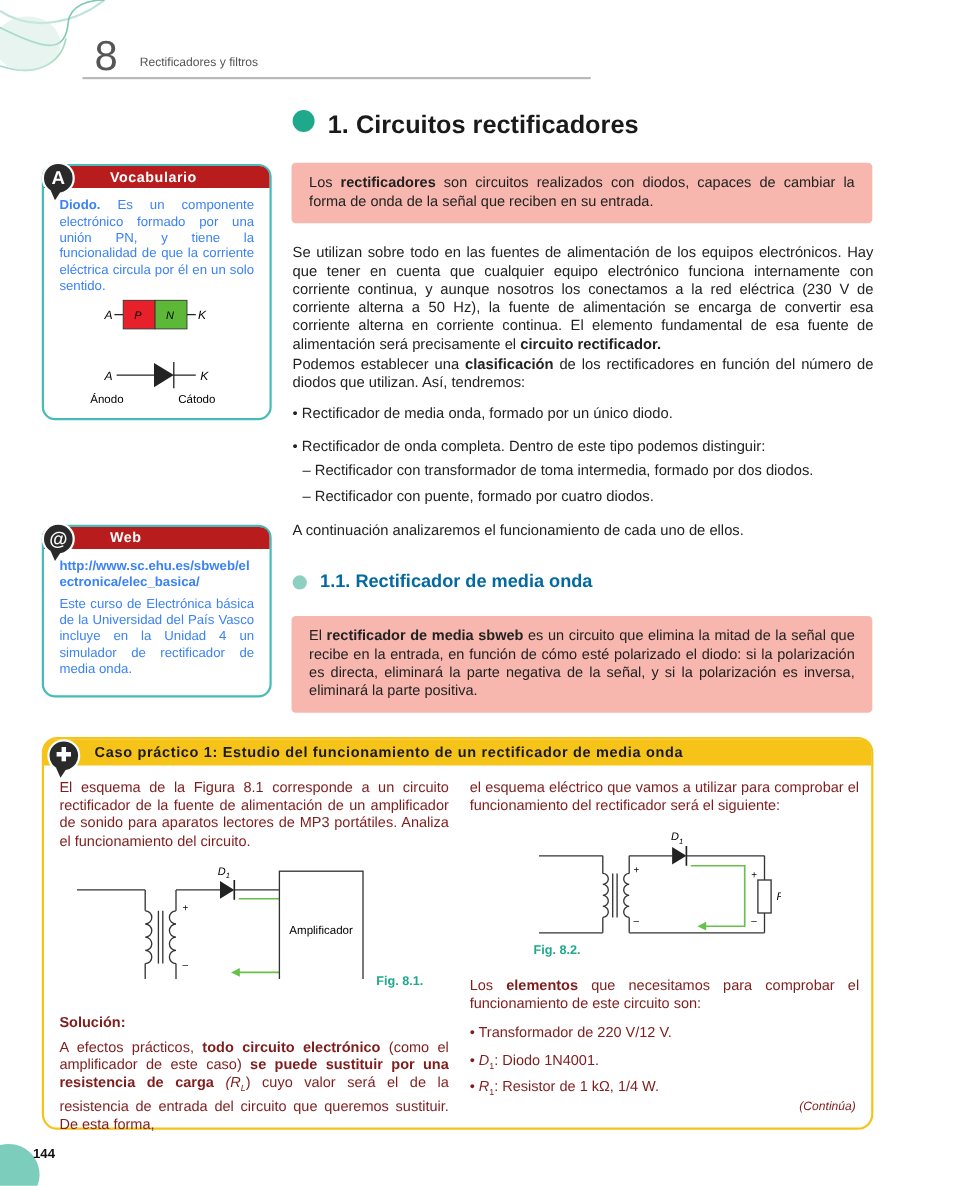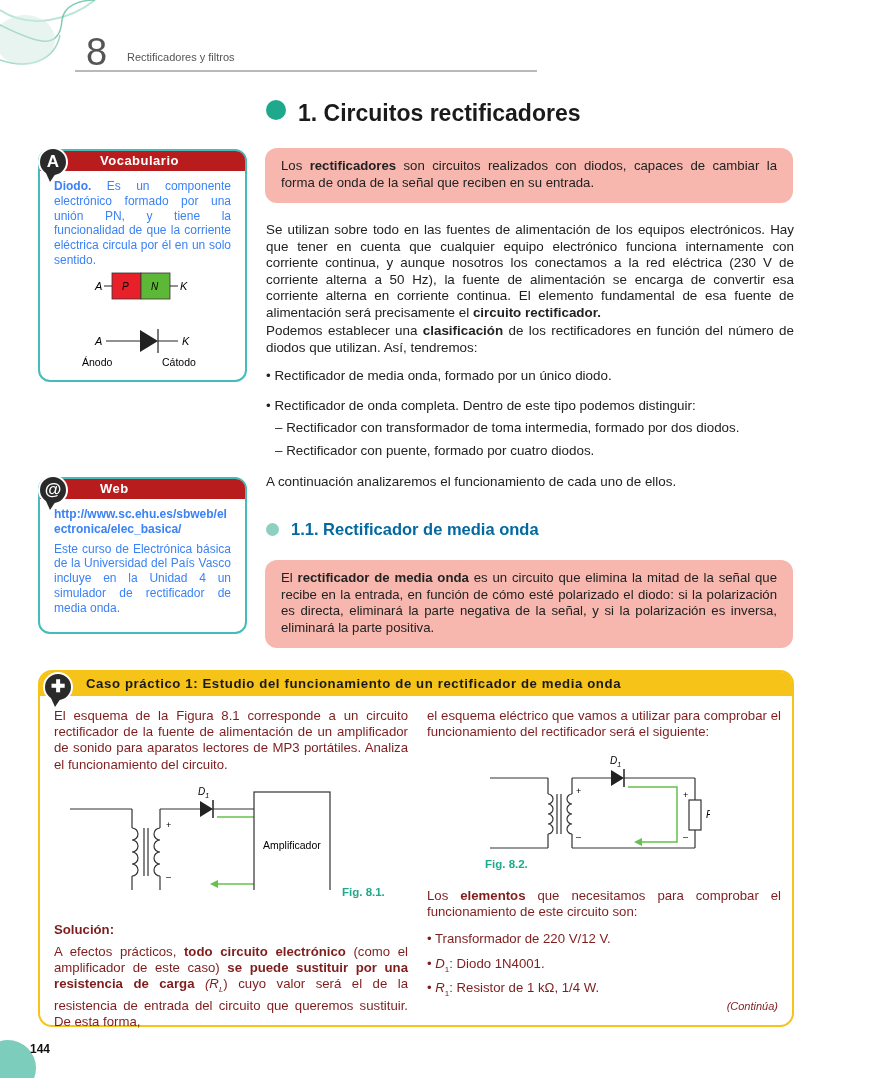--- a/index.html
+++ b/index.html
@@ -10,21 +10,21 @@
 
   .swirl { position: absolute; left: 0; top: 0; width: 110px; height: 80px; }
   .chapter-num { position: absolute; left: 86px; top: 32px; font-size: 38px; color: #555; font-weight: 300; line-height: 40px; }
   .chapter-title { position: absolute; left: 127px; top: 51px; font-size: 11px; color: #555; }
   .header-rule { position: absolute; left: 75px; top: 70px; width: 462px; height: 2px; background: #b9b9b9; }
 
   .h1 { position: absolute; left: 266px; top: 100px; display: flex; }
   .h1 .dot { width: 20px; height: 20px; border-radius: 50%; background: #1fa98c; margin-right: 12px; }
   .h1 .txt { font-size: 23px; font-weight: bold; color: #1a1a1a; }
 
-  .pinkbox { position: absolute; background: #f7b7ae; border-radius: 12px; font-size: 13.2px; line-height: 16.5px; color: #222; padding: 10px 16px; text-align: justify; }
+  .pinkbox { position: absolute; background: #f7b7ae; border-radius: 4px; font-size: 13.2px; line-height: 16.5px; color: #222; padding: 10px 16px; text-align: justify; }
 
   .body-text { position: absolute; left: 266px; width: 528px; font-size: 13.4px; line-height: 16.6px; text-align: justify; color: #222; }
   .bullet { position: absolute; left: 266px; font-size: 13.4px; line-height: 16.6px; color: #222; }
 
   .h2 { position: absolute; left: 266px; top: 520px; display: flex; align-items: center; }
   .h2 .dot { width: 13px; height: 13px; border-radius: 50%; background: #8dd0c2; margin-right: 12px; }
   .h2 .txt { font-size: 16.5px; font-weight: bold; color: #0369a1; }
 
   .sidebox { position: absolute; left: 38px; width: 209px; border: 2.5px solid #46bcb8; border-radius: 12px; background: #fff; }
   .sidebox .head { height: 20px; background: #b91c1c; border-radius: 9px 9px 0 0; color: #fff; font-weight: bold; font-size: 13px; letter-spacing: 0.5px; padding-left: 60px; line-height: 20px; }
@@ -74,21 +74,21 @@
 <div class="bullet" style="top:398px;">• Rectificador de onda completa. Dentro de este tipo podemos distinguir:</div>
 <div class="bullet" style="top:420px; left:275px;">– Rectificador con transformador de toma intermedia, formado por dos diodos.</div>
 <div class="bullet" style="top:443px; left:275px;">– Rectificador con puente, formado por cuatro diodos.</div>
 <div class="bullet" style="top:474px;">A continuación analizaremos el funcionamiento de cada uno de ellos.</div>
 
 <div class="h2">
   <span class="dot"></span>
   <span class="txt">1.1. Rectificador de media onda</span>
 </div>
 <div class="pinkbox" style="left:265px; top:560px; width:528px; height:88px;">
-  <span>El </span><b>rectificador de media onda</b><span> es un circuito que elimina la mitad de la señal que recibe en la entrada, en función de cómo esté polarizado el diodo: si la polarización es directa, eliminará la parte negativa de la señal, y si la polarización es inversa, eliminará la parte positiva.</span>
+  <span>El </span><b>rectificador de media sbweb</b><span> es un circuito que elimina la mitad de la señal que recibe en la entrada, en función de cómo esté polarizado el diodo: si la polarización es directa, eliminará la parte negativa de la señal, y si la polarización es inversa, eliminará la parte positiva.</span>
 </div>
 
 <div class="sidebox" style="top:149px; height:233px;">
   <div class="bubble">A</div>
   <div class="head">Vocabulario</div>
   <div class="content">
     <b>Diodo.</b><span> Es un componente electrónico formado por una unión PN, y tiene la funcionalidad de que la corriente eléctrica circula por él en un solo sentido.</span>
   </div>
   <svg style="position:absolute; left:0; top:110px;" width="205" height="115">
     <text x="55" y="29" font-size="11" font-style="italic" font-family="Liberation Sans, sans-serif">A</text>

